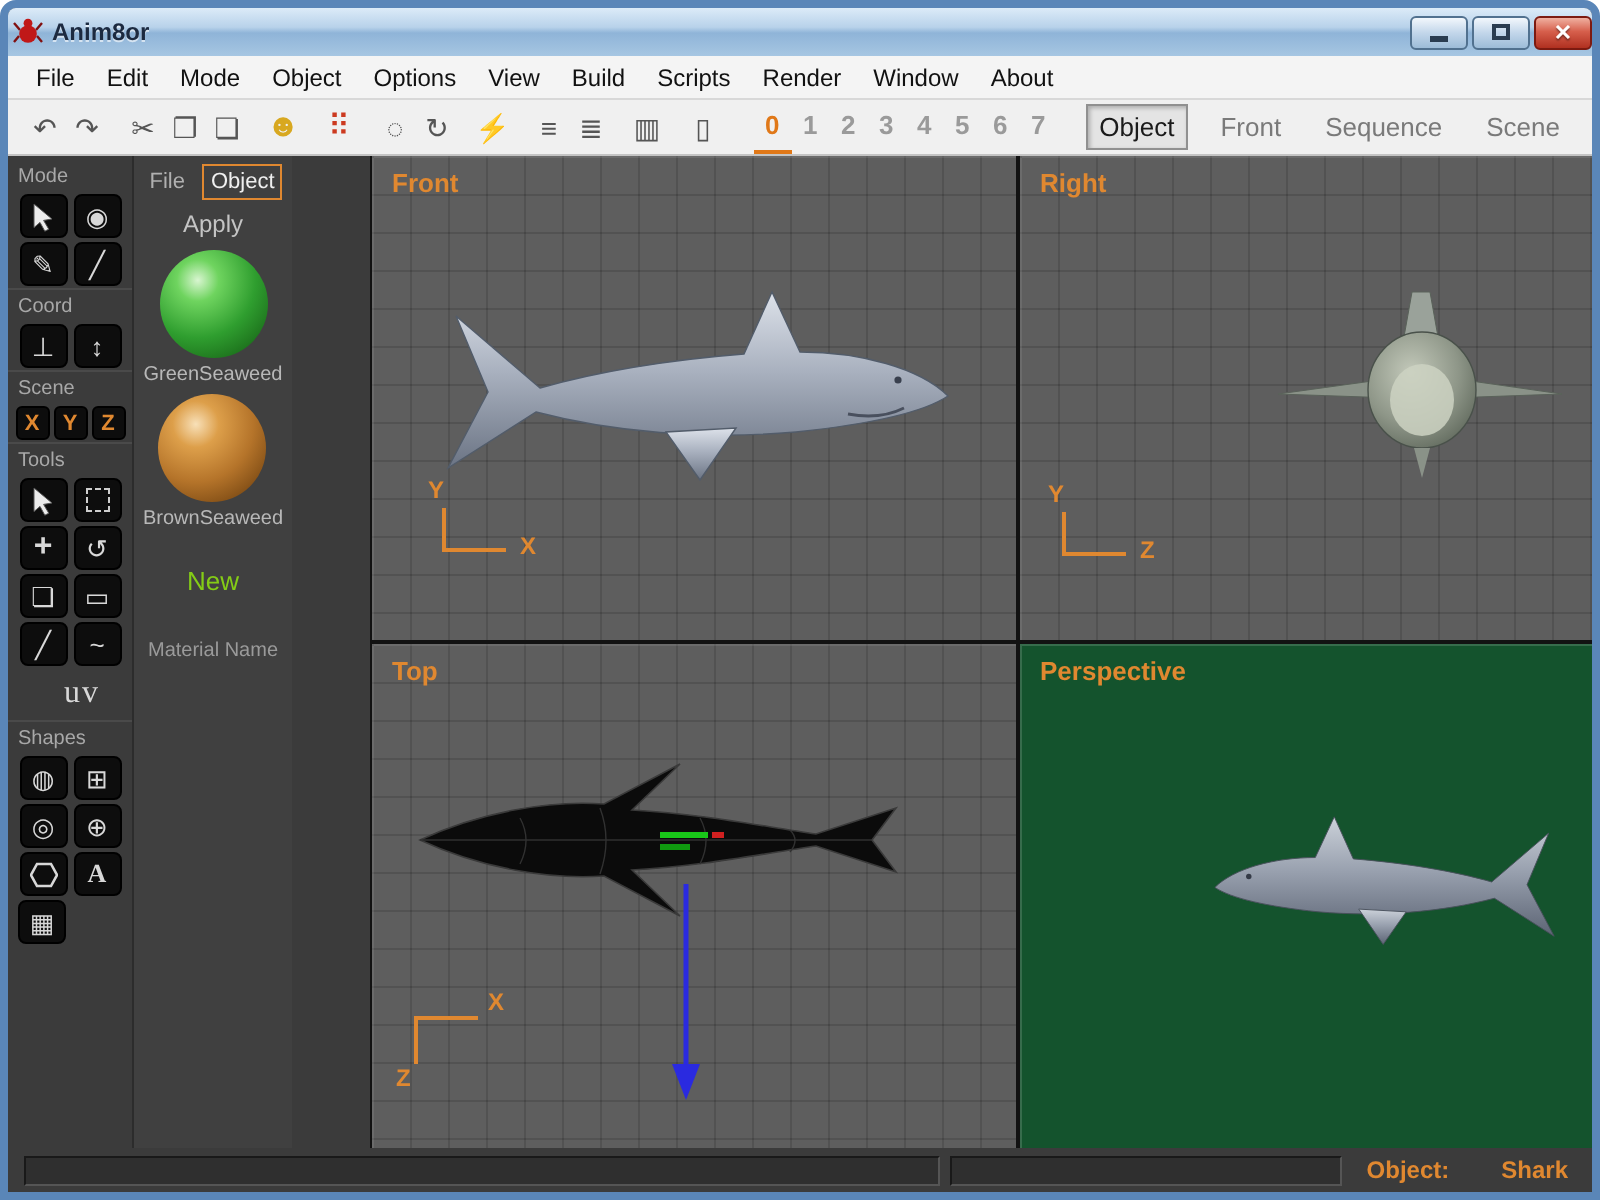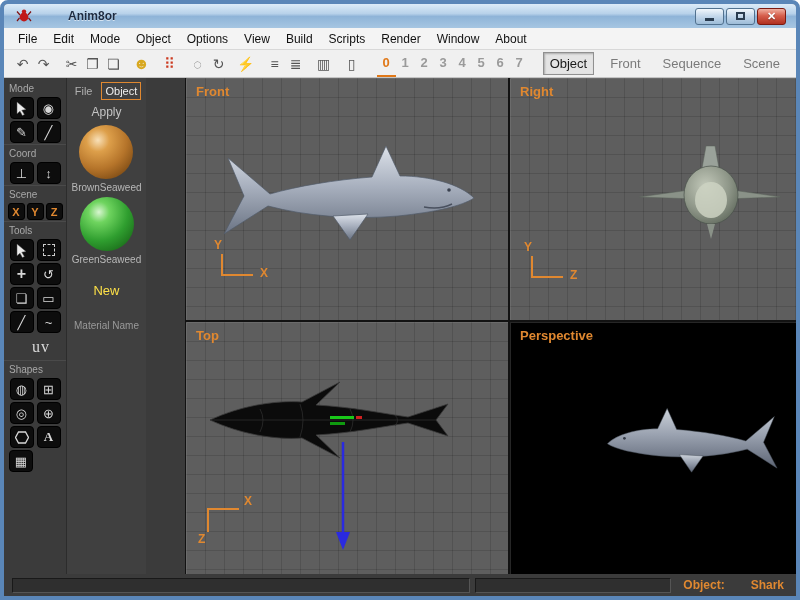--- a/index.html
+++ b/index.html
@@ -3,23 +3,23 @@
 <meta charset="utf-8">
 <style>
   * { box-sizing: border-box; margin: 0; padding: 0; }
   html,body { width:800px; height:600px; overflow:hidden; background:#fff;
               font-family:"Liberation Sans", sans-serif; }
   .window { width:800px; height:600px; border:4px solid #5a86b8; border-radius:8px 8px 0 0;
             background:#3b3b3b; display:flex; flex-direction:column;
             box-shadow: inset 0 0 0 1px rgba(255,255,255,0.25); }
 
   
-  .titlebar { height:24px; flex:0 0 24px; display:flex; align-items:center; padding:0 10px;
+  .titlebar { height:24px; flex:0 0 24px; display:flex; align-items:center; padding:0 0;
     background:linear-gradient(180deg,#dcebf8 0%,#b8d2ea 40%,#8fb4d8 52%,#a6c6e2 100%);
-    border-radius:4px 4px 0 0;gap:32px; }
+    border-radius:4px 4px 0 0; }
   .app-icon { width:16px; height:16px; margin:0 4px 0 2px; display:inline-flex; }
   .title-text { font-size:12px; font-weight:bold; color:#1c2a40; text-shadow:0 1px 0 rgba(255,255,255,0.6); }
   .win-controls { margin-left:auto; display:flex; gap:2px; }
   .win-btn { width:29px; height:17px; border:1px solid #51718f; border-radius:3px;
     background:linear-gradient(180deg,#f2f7fc,#c2d6ea 50%,#9dbcd8); display:flex;
     align-items:center; justify-content:center; cursor:default; padding:0; }
   .win-btn.close { background:linear-gradient(180deg,#f0b0a0,#d65f4c 45%,#b03020); border-color:#7c1a10; }
   .glyph-min { width:9px; height:3px; background:#2a3c50; margin-top:7px; }
   .glyph-max { width:9px; height:8px; border:2px solid #2a3c50; }
   .glyph-close { color:#fff; font-size:11px; font-weight:bold; text-shadow:0 1px 1px rgba(0,0,0,0.4); }
@@ -70,34 +70,34 @@
   .mat-tab { font-size:11px; color:#b0b0b0; padding:2px 3px; }
   .mat-tab.active { color:#efefef; border:1px solid #e08830; }
   .mat-apply { font-size:12px; color:#c4c4c4; margin:5px 0 6px 0; }
   .mat-item { display:flex; flex-direction:column; align-items:center; margin-bottom:4px; }
   .sphere { width:54px; height:54px; border-radius:50%; }
   .sphere-gray  { background:radial-gradient(circle at 35% 28%, #f2f5fa 0%, #c3cbd8 18%, #8a96aa 52%, #465062 100%); }
   .sphere-green { background:radial-gradient(circle at 35% 28%, #d8f5d0 0%, #6fd45f 20%, #2f9e2f 55%, #10520f 100%); }
   .sphere-brown { background:radial-gradient(circle at 35% 28%, #f8e0b8 0%, #dd9f4a 22%, #b5742a 55%, #5e3408 100%); }
   .mat-name { font-size:10px; color:#b8b8b8; margin-top:3px; }
   .mat-name.selected { color:#e08830; }
-  .mat-new { font-size:13px; color:#fde047; margin-top:14px; }
+  .mat-new { font-size:13px; color:#84cc16; margin-top:14px; }
   .mat-label { font-size:10px; color:#9a9a9a; margin-top:22px; }
 
   
   .viewport-grid { flex:1 1 auto; display:grid; grid-template-columns:322px 1fr;
     grid-template-rows:242px 1fr; gap:2px; background:#121212; border-left:1px solid #121212;margin-left:39px; }
   .viewport { position:relative; overflow:hidden;
     box-shadow: inset 1px 1px 0 rgba(255,255,255,0.15); }
   .grid-bg { background-color:#5e5e5e;
     background-image:
       linear-gradient(to right, rgba(0,0,0,0.13) 1px, transparent 1px),
       linear-gradient(to bottom, rgba(0,0,0,0.13) 1px, transparent 1px);
     background-size:19px 19px; }
-  .persp-bg { background:#000000; }
+  .persp-bg { background:#14532d; }
   .vp-label { position:absolute; top:6px; left:10px; font-size:13px; font-weight:bold; color:#e08830; }
   .vp-svg { position:absolute; }
 
   
   .aw { position:absolute; width:62px; height:52px; }
   .aw .av, .aw .ah { position:absolute; color:#e08830; font-size:12px; font-weight:bold; }
   .aw-up .av { left:2px; top:-4px; }
   .aw-up .elbow { position:absolute; left:9px; top:12px; width:32px; height:22px;
     border-left:2px solid #e08830; border-bottom:2px solid #e08830; }
   .aw-up .ah { left:48px; top:24px; }
@@ -266,26 +266,26 @@
     </div>
 
     <div class="materials">
       <div class="mat-tabs">
         <span class="mat-tab">File</span>
         <span class="mat-tab active">Object</span>
       </div>
       <div class="mat-apply">Apply</div>
 
       <div class="mat-item">
+        <span class="sphere sphere-green"></span>
+        <span class="mat-name">GreenSeaweed</span>
+      </div>
+      <div class="mat-item">
         <span class="sphere sphere-brown"></span>
         <span class="mat-name">BrownSeaweed</span>
-      </div>
-      <div class="mat-item">
-        <span class="sphere sphere-green"></span>
-        <span class="mat-name">GreenSeaweed</span>
       </div>
 
       <div class="mat-new">New</div>
       <div class="mat-label">Material Name</div>
     </div>
 
     <div class="viewport-grid">
 
       <div class="viewport grid-bg">
         <span class="vp-label">Front</span>

